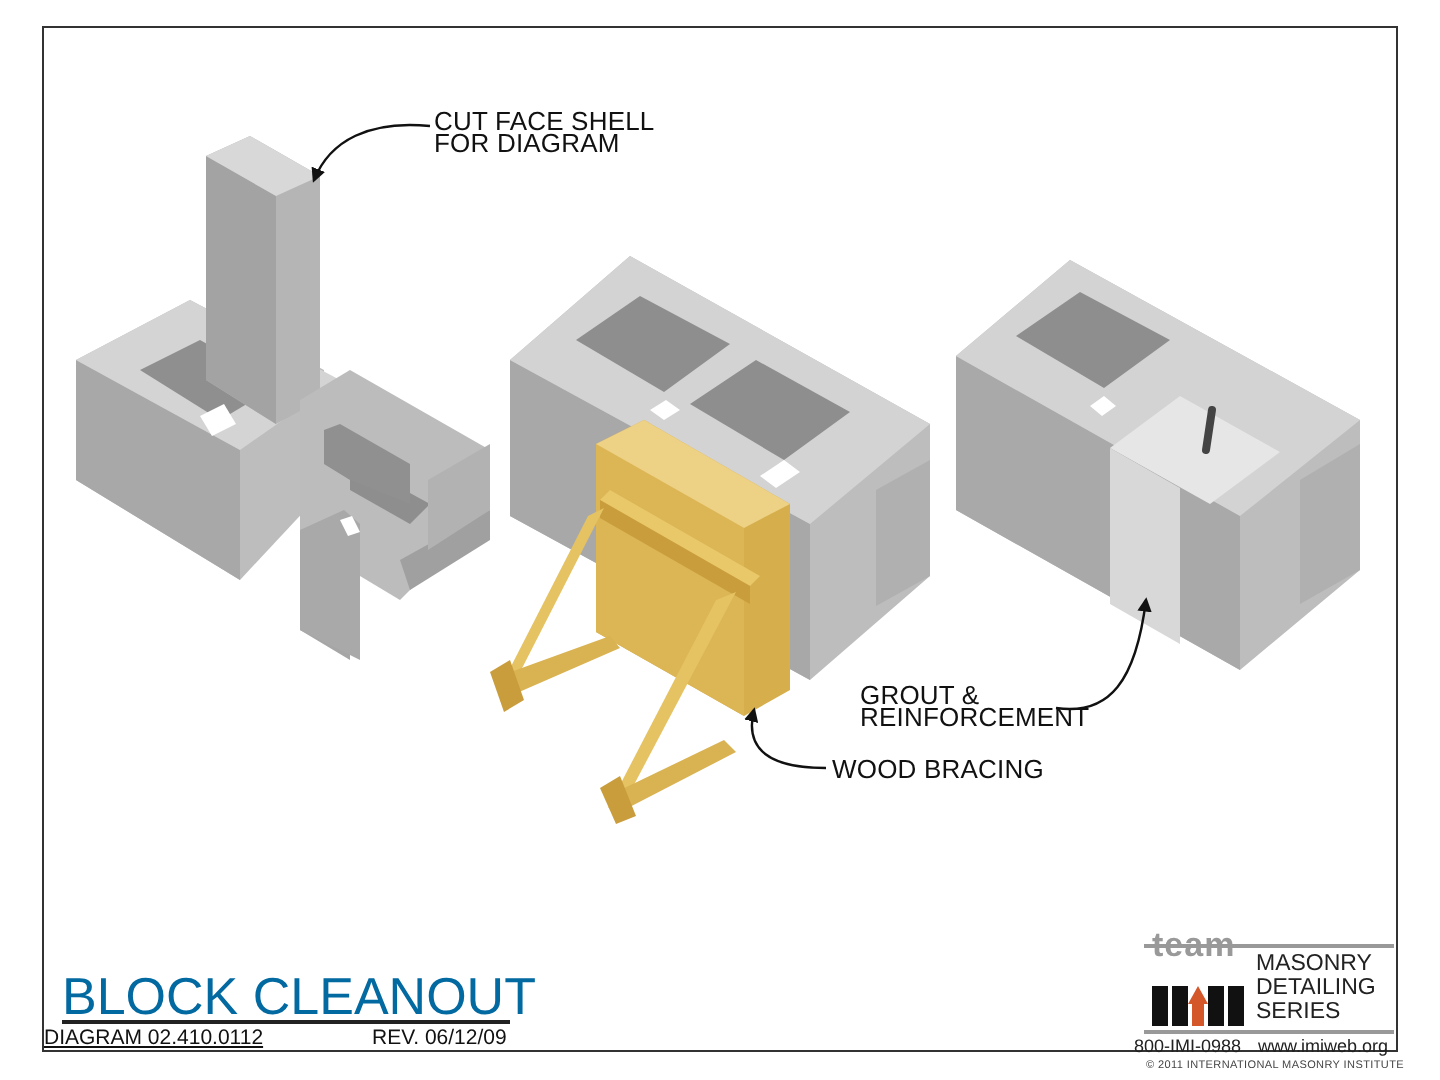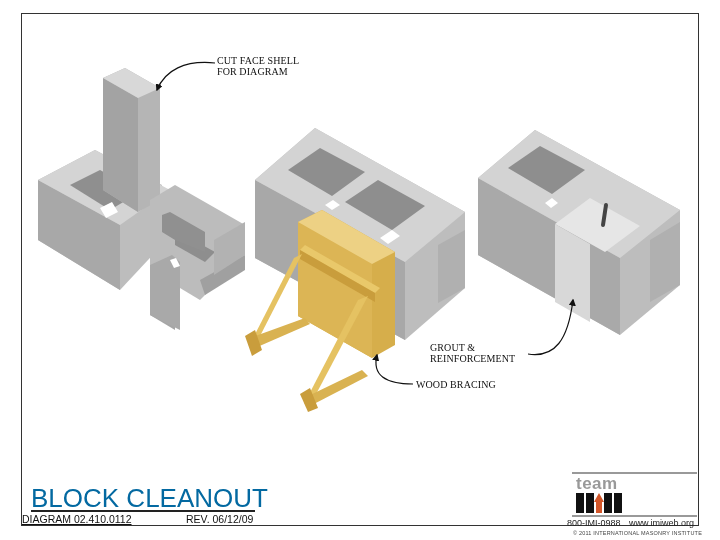--- a/index.html
+++ b/index.html
@@ -1,26 +1,26 @@
 <!DOCTYPE html>
 <html><head>
 <meta charset="utf-8">
 <style>
   html, body { margin:0; padding:0; background:#ffffff; }
   body { width:720px; height:540px; position:relative; overflow:hidden; font-family:"Liberation Sans", sans-serif; }
   .frame { position:absolute; left:21px; top:13px; width:678px; height:513px; border:1.5px solid #333; box-sizing:border-box; background:#fff; }
   svg.art { position:absolute; left:0; top:0; }
-  .label { position:absolute; font-size:10px; line-height:11px; color:#111; letter-spacing:0.1px; white-space:nowrap;font-family:Liberation Serif, serif; }
+  .label { position:absolute; font-size:13px; line-height:11px; color:#111; letter-spacing:0.1px; white-space:nowrap; }
   .title { position:absolute; left:31px; top:489px; font-size:26px; line-height:19px; color:#0369a1; }
   .title-rule { position:absolute; left:31px; top:510px; width:224px; height:1.5px; background:#222; }
   .sub { position:absolute; top:514px; font-size:10.5px; line-height:11px; color:#111; }
   .logo { position:absolute; left:566px; top:457px; width:134px; height:70px; }
   .logo .org { position:absolute; left:7px; top:2px; font-size:9.5px; color:#222; }
   .logo .rule1 { position:absolute; left:6px; top:15px; width:125px; height:1.5px; background:#999; }
-  .logo .team { position:absolute; left:10px; top:18px; font-size:17px; font-weight:bold; color:#999; letter-spacing:0.5px; line-height:17px; }
+  .logo .team { position:absolute; left:10px; top:7px; font-size:17px; font-weight:bold; color:#999; letter-spacing:0.5px; line-height:17px; }
   .logo .series { position:absolute; left:62px; top:19px; font-size:11.5px; line-height:12px; color:#222; }
   .logo .rule2 { position:absolute; left:6px; top:58px; width:125px; height:1.5px; background:#999; }
   .logo .phone { position:absolute; left:1px; top:61px; font-size:9px; color:#222; }
   .logo .web { position:absolute; left:63px; top:61px; font-size:9px; color:#222; }
   .copyright { position:absolute; left:573px; top:530px; font-size:5.5px; color:#444; letter-spacing:0.2px; }
 </style>
 </head>
 <body>
 
 <div class="frame"></div>
@@ -125,17 +125,22 @@
 <div class="logo">
   <div class="rule1"></div>
   <div class="team">team</div>
   <svg style="position:absolute; left:10px; top:36px;" width="48" height="20">
     <rect x="0" y="0" width="8" height="20" fill="#111"></rect>
     <rect x="10" y="0" width="8" height="20" fill="#111"></rect>
     <rect x="28" y="0" width="8" height="20" fill="#111"></rect>
     <rect x="38" y="0" width="8" height="20" fill="#111"></rect>
     <path d="M23,0 L28,9 L26,9 L26,20 L20,20 L20,9 L18,9 z" fill="#d4572a"></path>
   </svg>
+  <div class="series">
+    <div>MASONRY</div>
+    <div>DETAILING</div>
+    <div>SERIES</div>
+  </div>
   <div class="rule2"></div>
   <div class="phone">800-IMI-0988</div>
   <div class="web">www.imiweb.org</div>
 </div>
 <div class="copyright">© 2011 INTERNATIONAL MASONRY INSTITUTE</div>
 
 </body></html>

